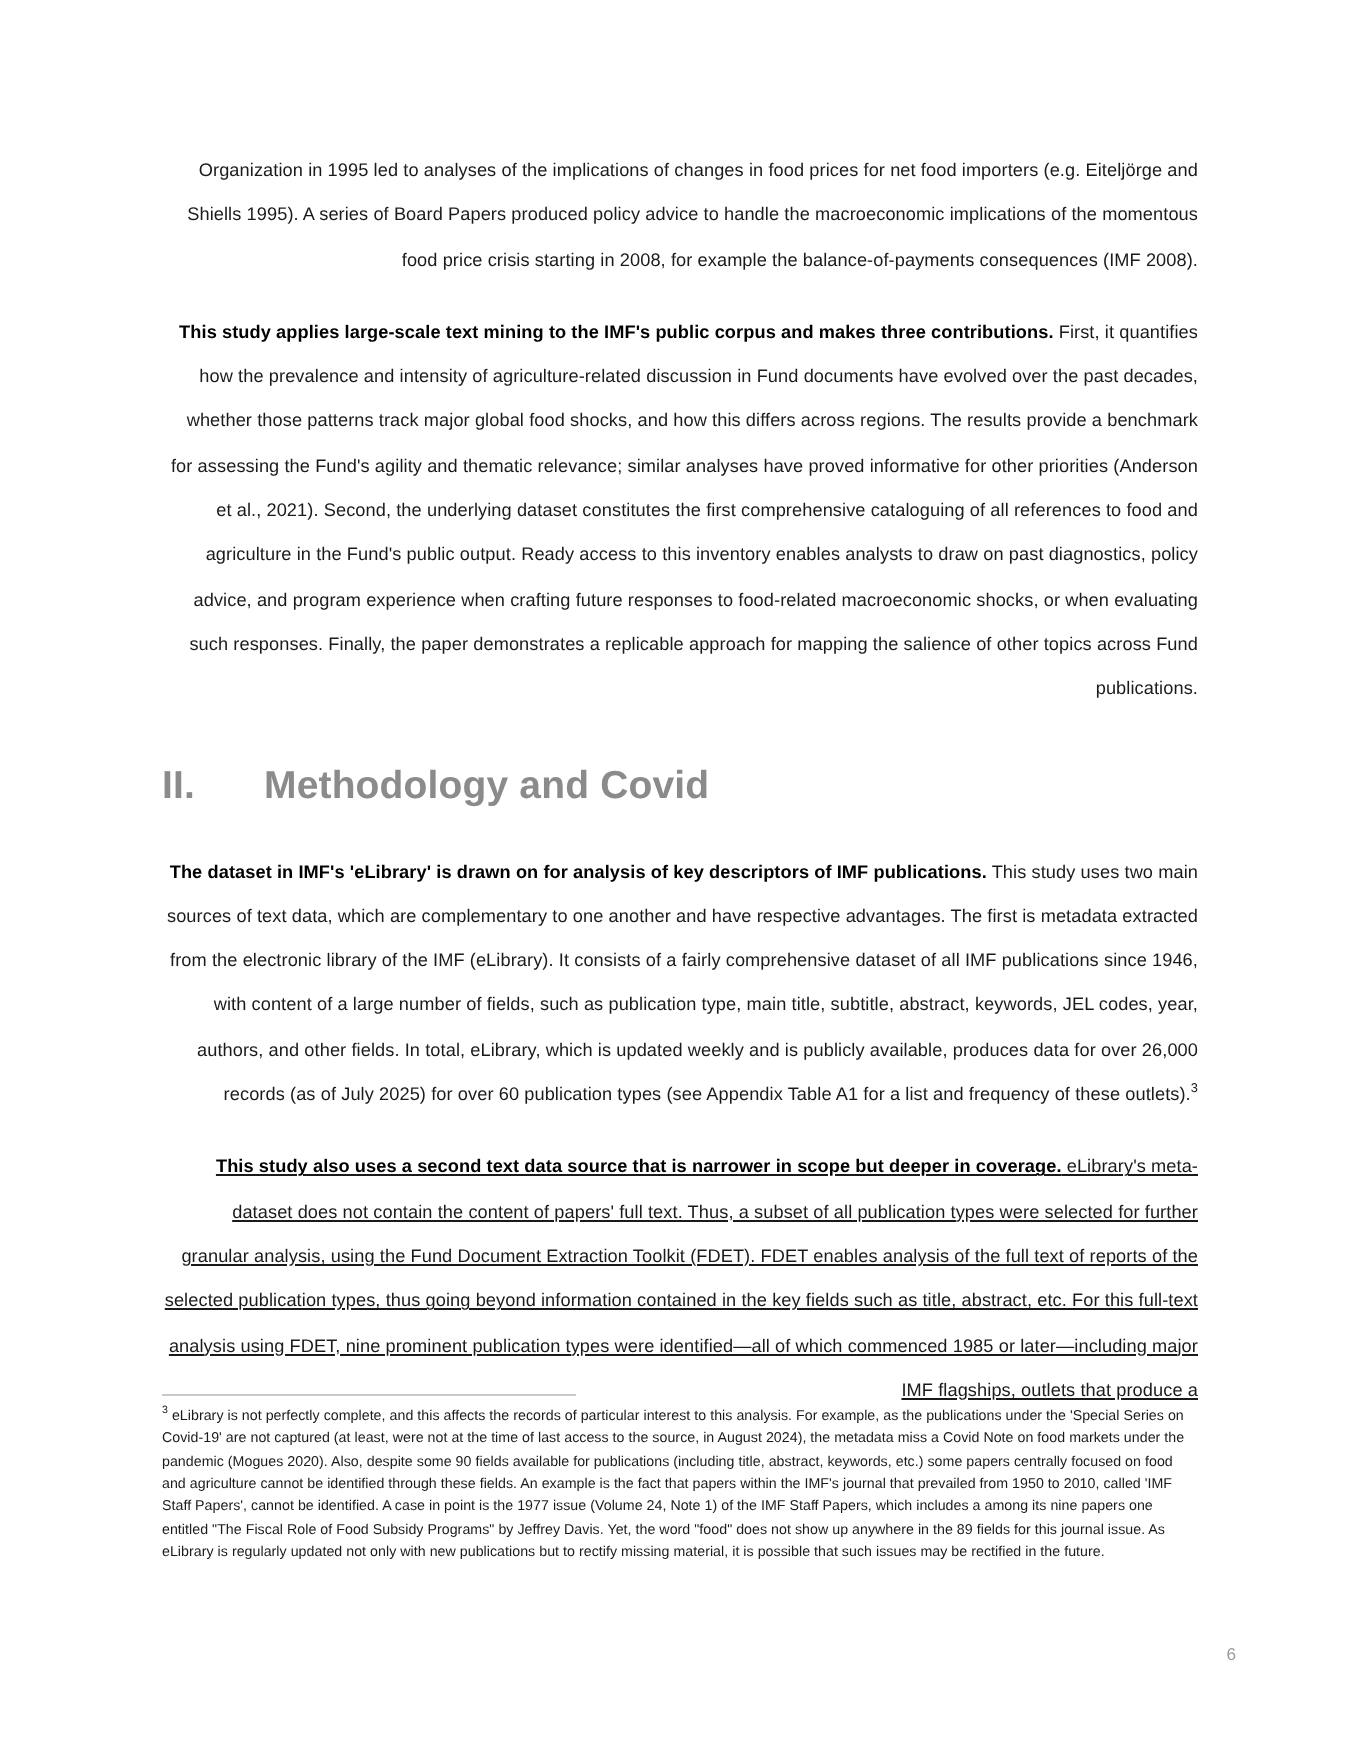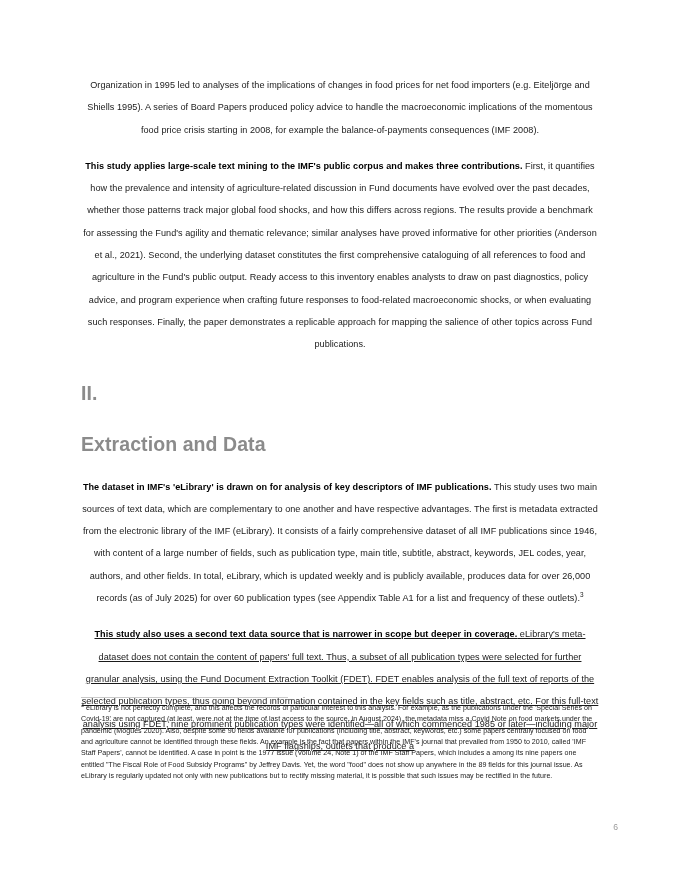--- a/index.html
+++ b/index.html
@@ -28,21 +28,21 @@
     position: absolute;
     left: 81px;
     top: 74px;
     width: 518px;
   }
 
   p.body-par {
     margin: 0 0 14px 0;
     font-size: 9.1px;
     line-height: 22.3px;
-    text-align: center;
+    text-align: right;
     color: #1a1a1a;
     letter-spacing: 0.005em;
   }
 
   p.body-par.tight {
     margin-bottom: 0;
     text-decoration: underline;
   }
 
   .lead {
@@ -58,21 +58,20 @@
 
   h2.section-heading {
     margin: 24px 0 19px 0;
     font-size: 19.5px;
     font-weight: bold;
     color: #8b8b8b;
     letter-spacing: 0.004em;
     line-height: 26px;
     display: flex;
     align-items: baseline;
-    flex-direction: column;
   }
   h2.section-heading .numeral {
     display: inline-block;
     width: 51px;
     flex: 0 0 51px;
   }
 
   
   .footnote-area {
     position: absolute;
@@ -115,21 +114,21 @@
 <div class="page">
 
   <div class="content">
 
     <p class="body-par">Organization in 1995 led to analyses of the implications of changes in food prices for net food importers (e.g. Eiteljörge and Shiells 1995). A series of Board Papers produced policy advice to handle the macroeconomic implications of the momentous food price crisis starting in 2008, for example the balance-of-payments consequences (IMF 2008).</p>
 
     <p class="body-par"><span class="lead">This study applies large-scale text mining to the IMF's public corpus and makes three contributions.</span><span> First, it quantifies how the prevalence and intensity of agriculture-related discussion in Fund documents have evolved over the past decades, whether those patterns track major global food shocks, and how this differs across regions. The results provide a benchmark for assessing the Fund's agility and thematic relevance; similar analyses have proved informative for other priorities (Anderson et al., 2021). Second, the underlying dataset constitutes the first comprehensive cataloguing of all references to food and agriculture in the Fund's public output. Ready access to this inventory enables analysts to draw on past diagnostics, policy advice, and program experience when crafting future responses to food-related macroeconomic shocks, or when evaluating such responses. Finally, the paper demonstrates a replicable approach for mapping the salience of other topics across Fund publications.</span></p>
 
     <h2 class="section-heading">
         <span class="numeral">II.</span>
-        <span>Extraction and Data</span>
+        <span>Methodology and Covid</span>
       </h2>
 
     <p class="body-par"><span class="lead">The dataset in IMF's 'eLibrary' is drawn on for analysis of key descriptors of IMF publications.</span><span> This study uses two main sources of text data, which are complementary to one another and have respective advantages. The first is metadata extracted from the electronic library of the IMF (eLibrary). It consists of a fairly comprehensive dataset of all IMF publications since 1946, with content of a large number of fields, such as publication type, main title, subtitle, abstract, keywords, JEL codes, year, authors, and other fields. In total, eLibrary, which is updated weekly and is publicly available, produces data for over 26,000 records (as of July 2025) for over 60 publication types (see Appendix Table A1 for a list and frequency of these outlets).</span><sup class="fn-ref">3</sup></p>
 
     <p class="body-par tight"><span class="lead">This study also uses a second text data source that is narrower in scope but deeper in coverage.</span><span> eLibrary's meta-dataset does not contain the content of papers' full text. Thus, a subset of all publication types were selected for further granular analysis, using the Fund Document Extraction Toolkit (FDET). FDET enables analysis of the full text of reports of the selected publication types, thus going beyond information contained in the key fields such as title, abstract, etc. For this full-text analysis using FDET, nine prominent publication types were identified—all of which commenced 1985 or later—including major IMF flagships, outlets that produce a</span></p>
 
   </div>
 
   <div class="footnote-area">
     <div class="footnote-rule"></div>

